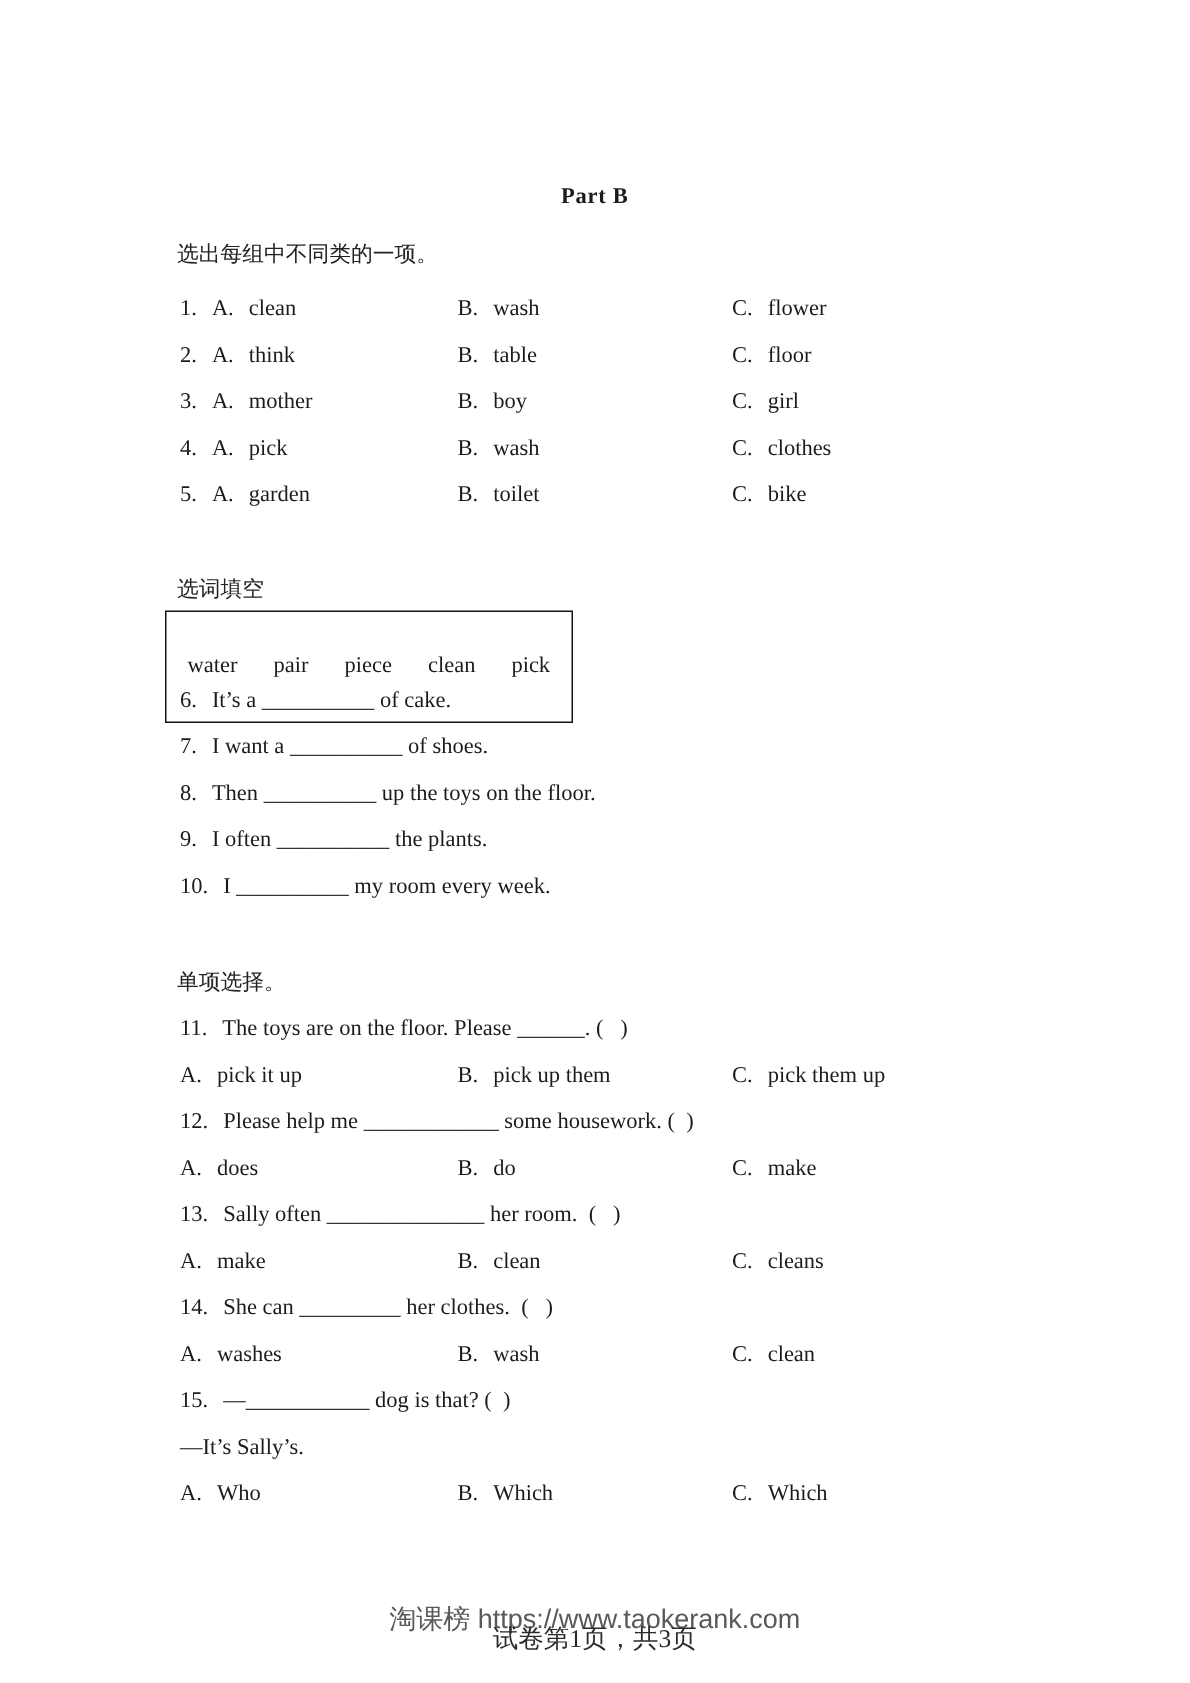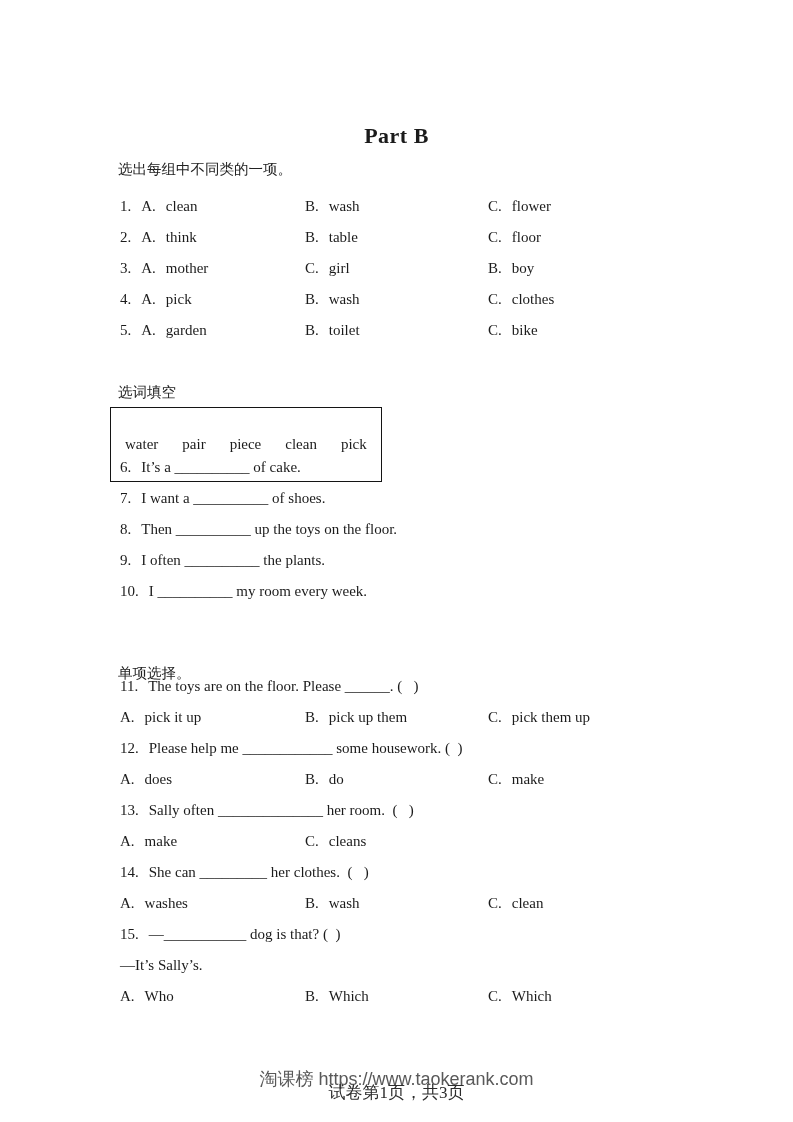--- a/index.html
+++ b/index.html
@@ -6,28 +6,28 @@
   .page{
     position:relative;
     width:793px;height:1122px;
     background:#ffffff;
     font-family:"Liberation Serif","DejaVu Serif",serif;
     color:#1b1b1b;
     overflow:hidden;
   }
   .title{
     position:absolute;top:123px;left:0;width:100%;
-    text-align:center;font-size:22px;font-weight:bold;letter-spacing:.5px;
+    text-align:center;font-size:15px;font-weight:bold;letter-spacing:.5px;
   }
   .sec-heading{
     position:absolute;left:118px;font-size:14.5px;color:#222;
   }
   .h-classify{top:160px;font-family:Liberation Serif, serif;}
   .h-fill{top:383px;}
-  .h-choice{top:645px;margin-top:19px;}
+  .h-choice{top:645px;}
   .rows{position:absolute;left:120px;right:28px;}
   .rows-classify{top:198px;}
   .rows-fill{top:459px;}
   .rows-choice{top:678px;}
   .row{height:31px;font-size:15px;white-space:nowrap;}
   .grid{display:grid;grid-template-columns:185px 183px 1fr;}
   .num{margin-right:10px;}
   .letter{margin-right:10px;}
   .word-bank{
     position:absolute;left:110px;top:407px;
@@ -83,24 +83,24 @@
       </div>
       <div>
         <span class="letter">C.</span><span>floor</span>
       </div>
     </div>
     <div class="row grid">
       <div>
         <span class="num">3.</span><span class="letter">A.</span><span>mother</span>
       </div>
       <div>
+        <span class="letter">B.</span><span>boy</span>
+      </div>
+      <div>
         <span class="letter">C.</span><span>girl</span>
-      </div>
-      <div>
-        <span class="letter">B.</span><span>boy</span>
       </div>
     </div>
     <div class="row grid">
       <div>
         <span class="num">4.</span><span class="letter">A.</span><span>pick</span>
       </div>
       <div>
         <span class="letter">B.</span><span>wash</span>
       </div>
       <div>
@@ -168,20 +168,21 @@
       <div><span class="letter">A.</span><span>does</span></div>
       <div><span class="letter">B.</span><span>do</span></div>
       <div><span class="letter">C.</span><span>make</span></div>
     </div>
 
     <div class="row">
       <span class="num">13.</span><span>Sally often ______________ her room.&nbsp;&nbsp;(&nbsp;&nbsp;&nbsp;)</span>
     </div>
     <div class="row grid">
       <div><span class="letter">A.</span><span>make</span></div>
+      <div><span class="letter">B.</span><span>clean</span></div>
       <div><span class="letter">C.</span><span>cleans</span></div>
     </div>
 
     <div class="row">
       <span class="num">14.</span><span>She can _________ her clothes.&nbsp;&nbsp;(&nbsp;&nbsp;&nbsp;)</span>
     </div>
     <div class="row grid">
       <div><span class="letter">A.</span><span>washes</span></div>
       <div><span class="letter">B.</span><span>wash</span></div>
       <div><span class="letter">C.</span><span>clean</span></div>

